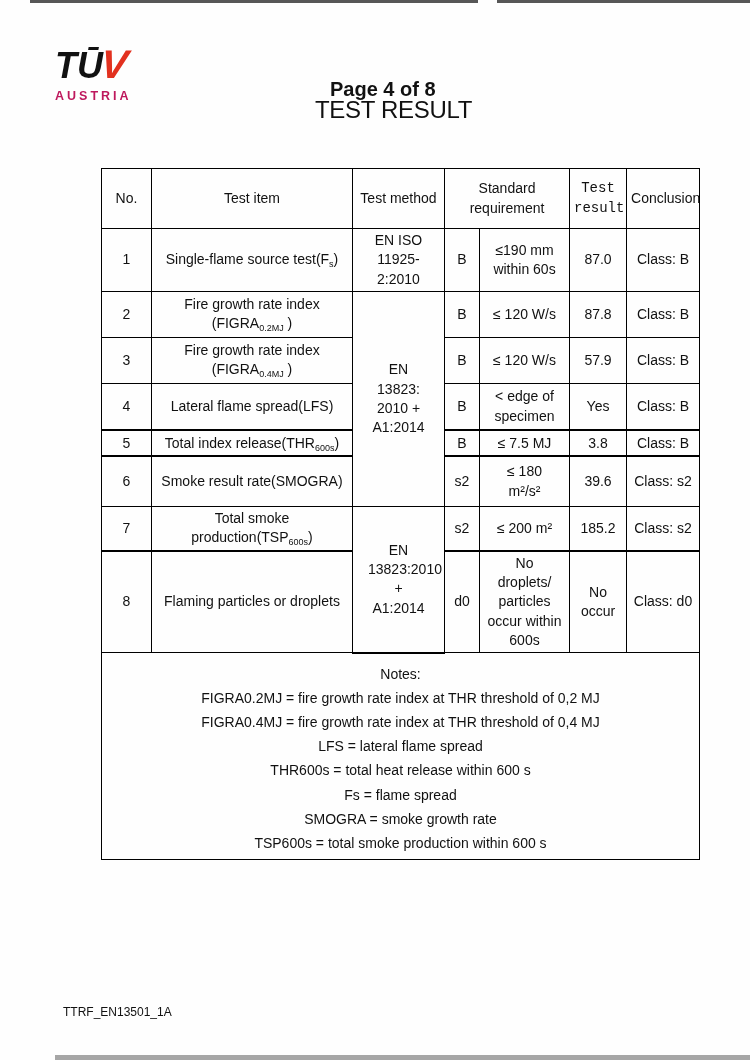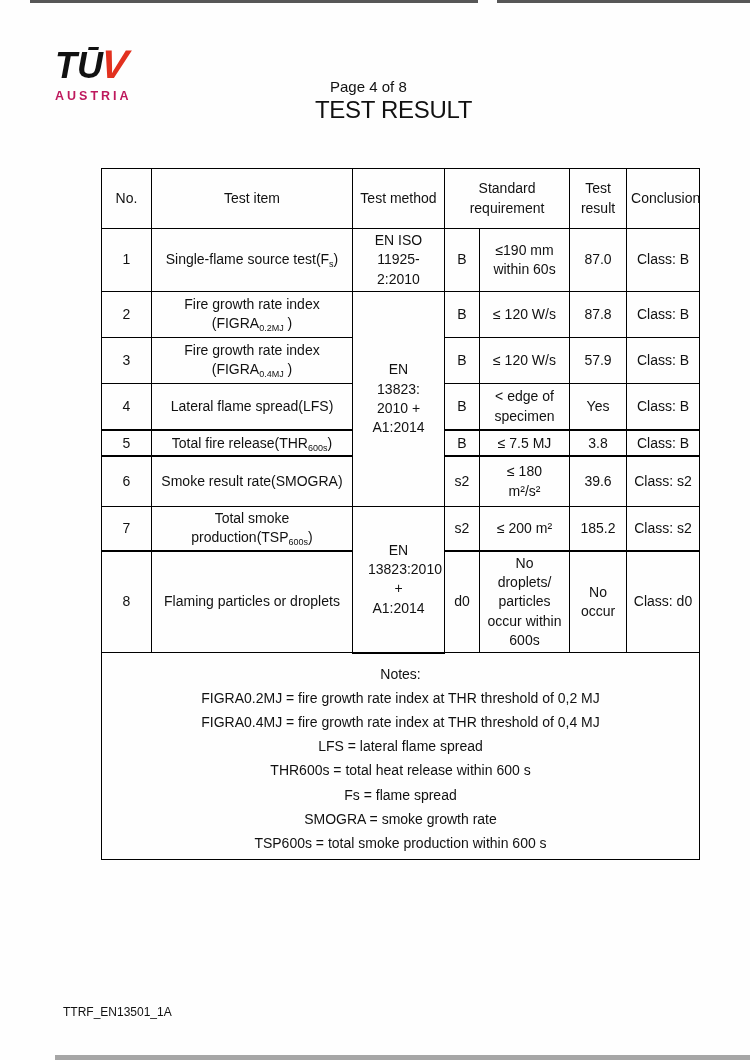--- a/index.html
+++ b/index.html
@@ -12,37 +12,37 @@
   .edge-top-a { position:absolute; left:30px; top:0; width:448px; height:3px; background:#3a3a3a; opacity:.85; }
   .edge-top-b { position:absolute; left:497px; top:0; width:253px; height:3px; background:#3a3a3a; opacity:.85; }
   .edge-bottom { position:absolute; left:55px; top:1055px; width:695px; height:5px; background:#a6a6a6; }
 
   
   .logo { position:absolute; left:55px; top:44px; line-height:1; }
   .logo-row { font-style:italic; font-weight:bold; font-size:36px; letter-spacing:0; color:#111; white-space:nowrap; }
   .logo-v { color:#e2311f; font-size:40px; display:inline-block; transform:skewX(-6deg); margin-left:-2px; }
   .logo-austria { font-size:12.5px; font-weight:bold; letter-spacing:3px; margin-top:6px; color:#be185d; }
 
-  .page-info  { position:absolute; left:330px; top:78px; font-size:15px; }
+  .page-info  { position:absolute; left:330px; top:78px; font-size:20px;font-weight:bold; }
   .report-no  { position:absolute; left:478px; top:78px; font-size:15px; }
   .doc-title  { position:absolute; left:315px; top:96px; font-size:24px; letter-spacing:-0.3px; }
 
   
   table.results {
     position:absolute; left:101px; top:168px; width:598px;
     border-collapse:collapse; table-layout:fixed;
   }
   .results th, .results td {
     border:1px solid #000; font-size:14px; font-weight:normal;
     text-align:center; vertical-align:middle; padding:2px 4px; line-height:1.38;
     overflow:hidden;
   }
   .results td.method { padding:2px 15px; }
   .preline { white-space:pre-line;margin-top:40px; }
-  .th-result { line-height:26px; }
+  .th-result { line-height:26px;font-family:Liberation Mono, monospace; }
   .alignleft { text-align:left; padding-left:8px; }
   tr.tb > td { border-bottom-width:2px; }
   sub.sb { font-size:9px; vertical-align:-3px; line-height:0; }
   td.notes {
     text-align:center; vertical-align:top; padding:8px 6px 4px 6px;
     line-height:24.2px; font-size:14px;
   }
   .footer-code { position:absolute; left:63px; top:1005px; font-size:12px; }
 </style>
 </head>
@@ -123,21 +123,21 @@
       <td>Lateral flame spread(LFS)</td>
       <td>B</td>
       <td class="preline">&lt; edge of
 specimen</td>
       <td>Yes</td>
       <td>Class: B</td>
     </tr>
 
     <tr style="height:26px" class="tb">
       <td>5</td>
-      <td><span>Total fire release(THR</span><sub class="sb">600s</sub><span>)</span></td>
+      <td><span>Total index release(THR</span><sub class="sb">600s</sub><span>)</span></td>
       <td>B</td>
       <td>≤ 7.5 MJ</td>
       <td>3.8</td>
       <td>Class: B</td>
     </tr>
 
     <tr style="height:50px">
       <td>6</td>
       <td>Smoke result rate(SMOGRA)</td>
       <td>s2</td>

